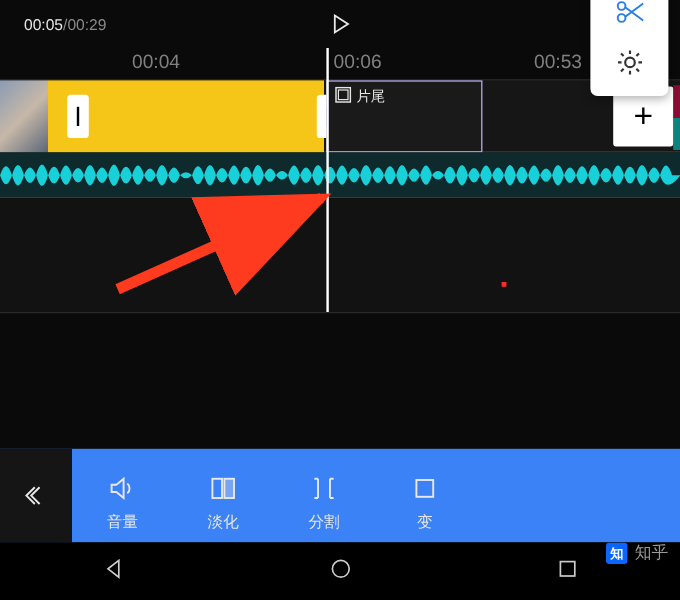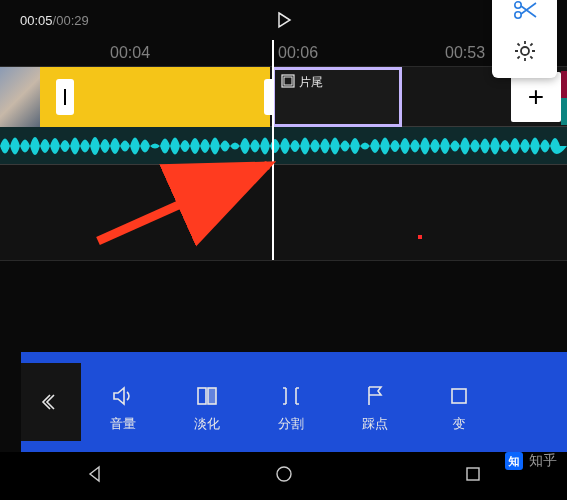--- a/index.html
+++ b/index.html
@@ -88,21 +88,21 @@
     top: 12px;
     display:flex;align-items:center;justify-content:center;
   }
   .handle::after{content:"";width:2px;height:16px;background:#000;}
   .clip-end {
     position: absolute;
     left: 272px;
     width: 130px;
     height: 60px;
     background: #1a1a1a;
-    border: 3px solid #c4b5fd;
+    border: 1px solid #c4b5fd;
     display: flex;
     align-items: flex-start;
     padding: 4px 6px;
     gap: 4px;
     font-size: 12px;
     color: #e8e8e8;
   }
   .add-btn {
     position: absolute;
     right: 6px;
@@ -147,25 +147,24 @@
     position: absolute;
     left: 90px;
     top: 155px;
     z-index: 8;
     pointer-events:none;
   }
   .toolbar {
     position: absolute;
     bottom: 48px;
     left: 0; right: 0;
-    height: 100px;
-    background: #1d4ed8;
-    display: flex;
-    align-items: center;
-    margin-left: 21px;
+    height: 78px;
+    background: #3b82f6;
+    display: flex;
+    align-items: center;
   }
   .back-btn {
     width: 60px; height: 78px;
     display:flex;align-items:center;justify-content:center;
     background:#151515;
   }
   .tool-row {
     flex:1;
     display:flex;
     overflow:hidden;
@@ -316,26 +315,20 @@
       <span class="tool-label">淡化</span>
     </div>
     <div class="tool">
       <svg width="26" height="26" viewBox="0 0 26 26">
           <path d="M8 5v16 M18 5v16 M8 5h-3 M8 21h-3 M18 5h3 M18 21h3" fill="none" stroke="#e8e8e8" stroke-width="1.6"></path>
         </svg>
       <span class="tool-label">分割</span>
     </div>
     <div class="tool">
       <svg width="26" height="26" viewBox="0 0 26 26">
-          <path d="M7 4v18 M7 4h12l-3 4 3 4H7" fill="none" stroke="#e8e8e8" stroke-width="1.6"></path>
-        </svg>
-      <span class="tool-label">踩点</span>
-    </div>
-    <div class="tool">
-      <svg width="26" height="26" viewBox="0 0 26 26">
           <rect x="6" y="6" width="14" height="14" fill="none" stroke="#e8e8e8" stroke-width="1.6"></rect>
         </svg>
       <span class="tool-label">变</span>
     </div>
   </div>
 </div>
 
 <div class="nav-bar">
   <div>
     <svg width="22" height="22" viewBox="0 0 22 22">

